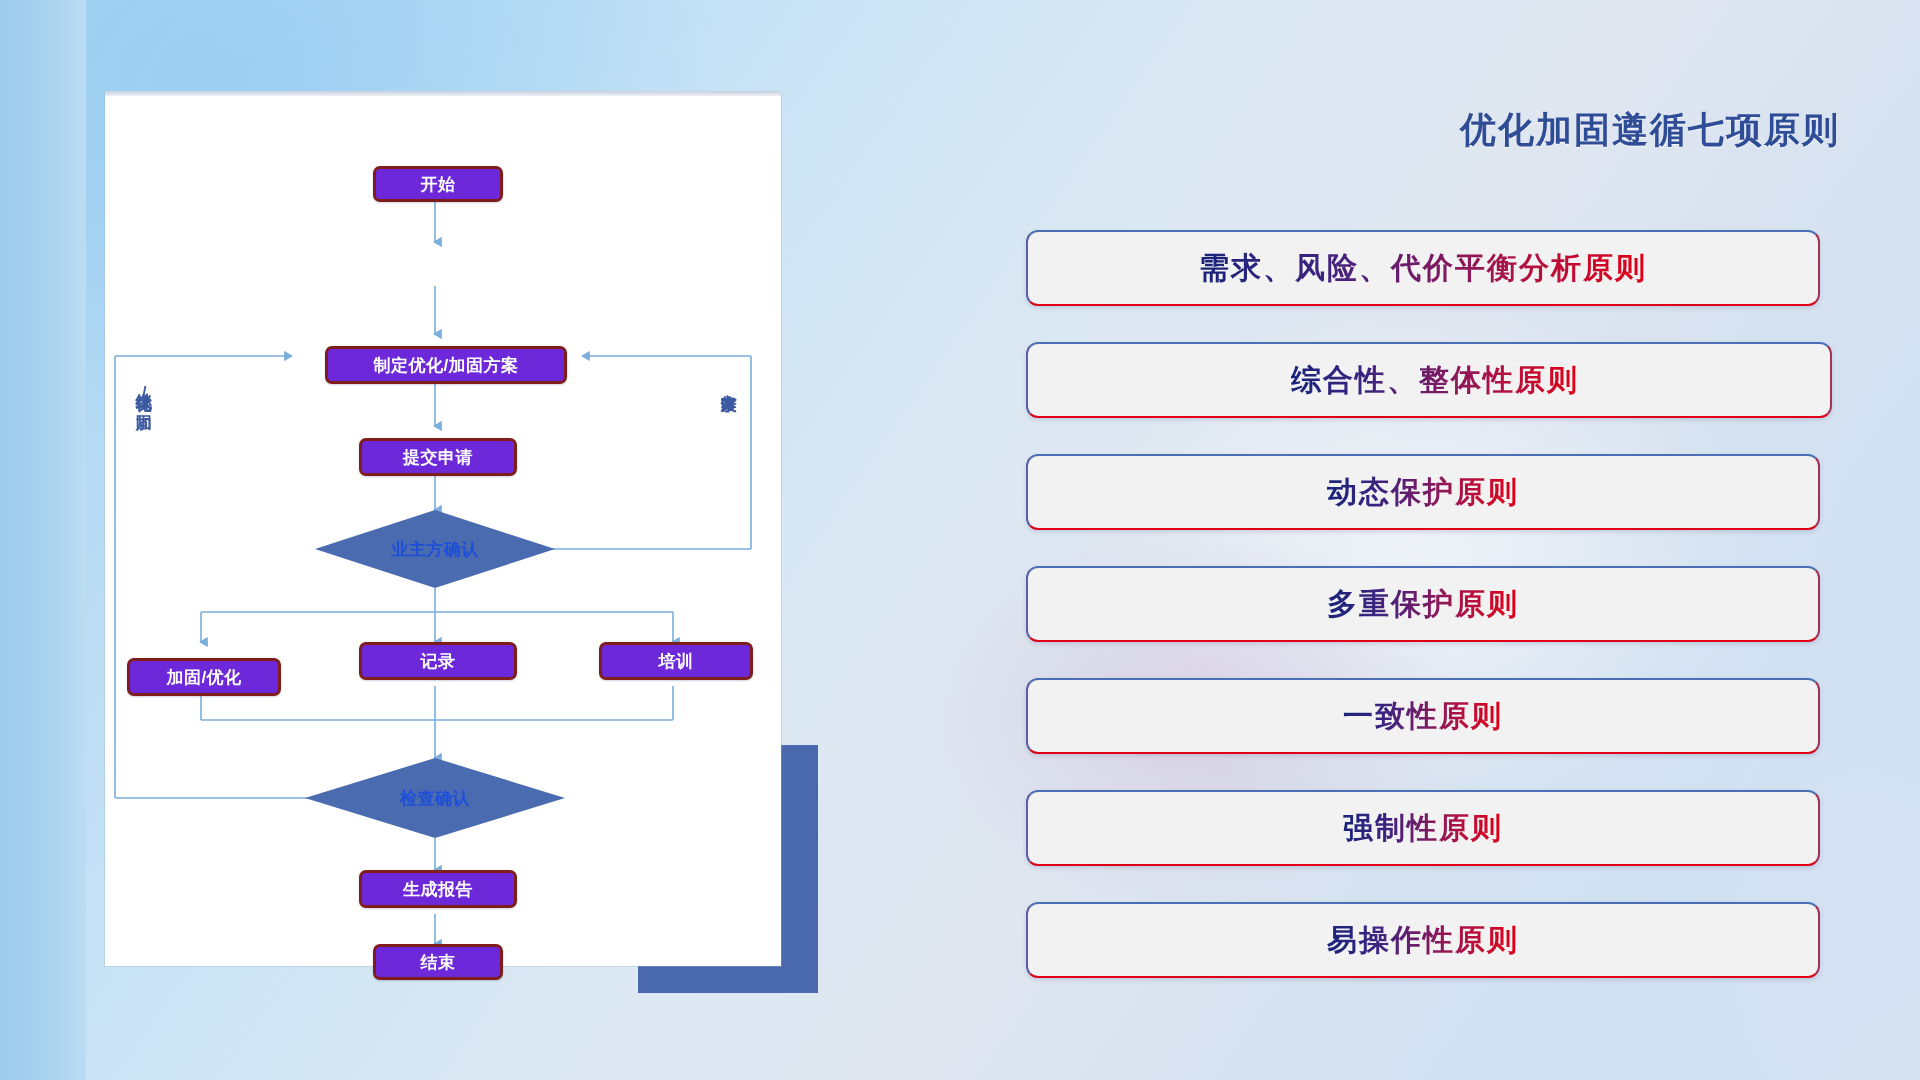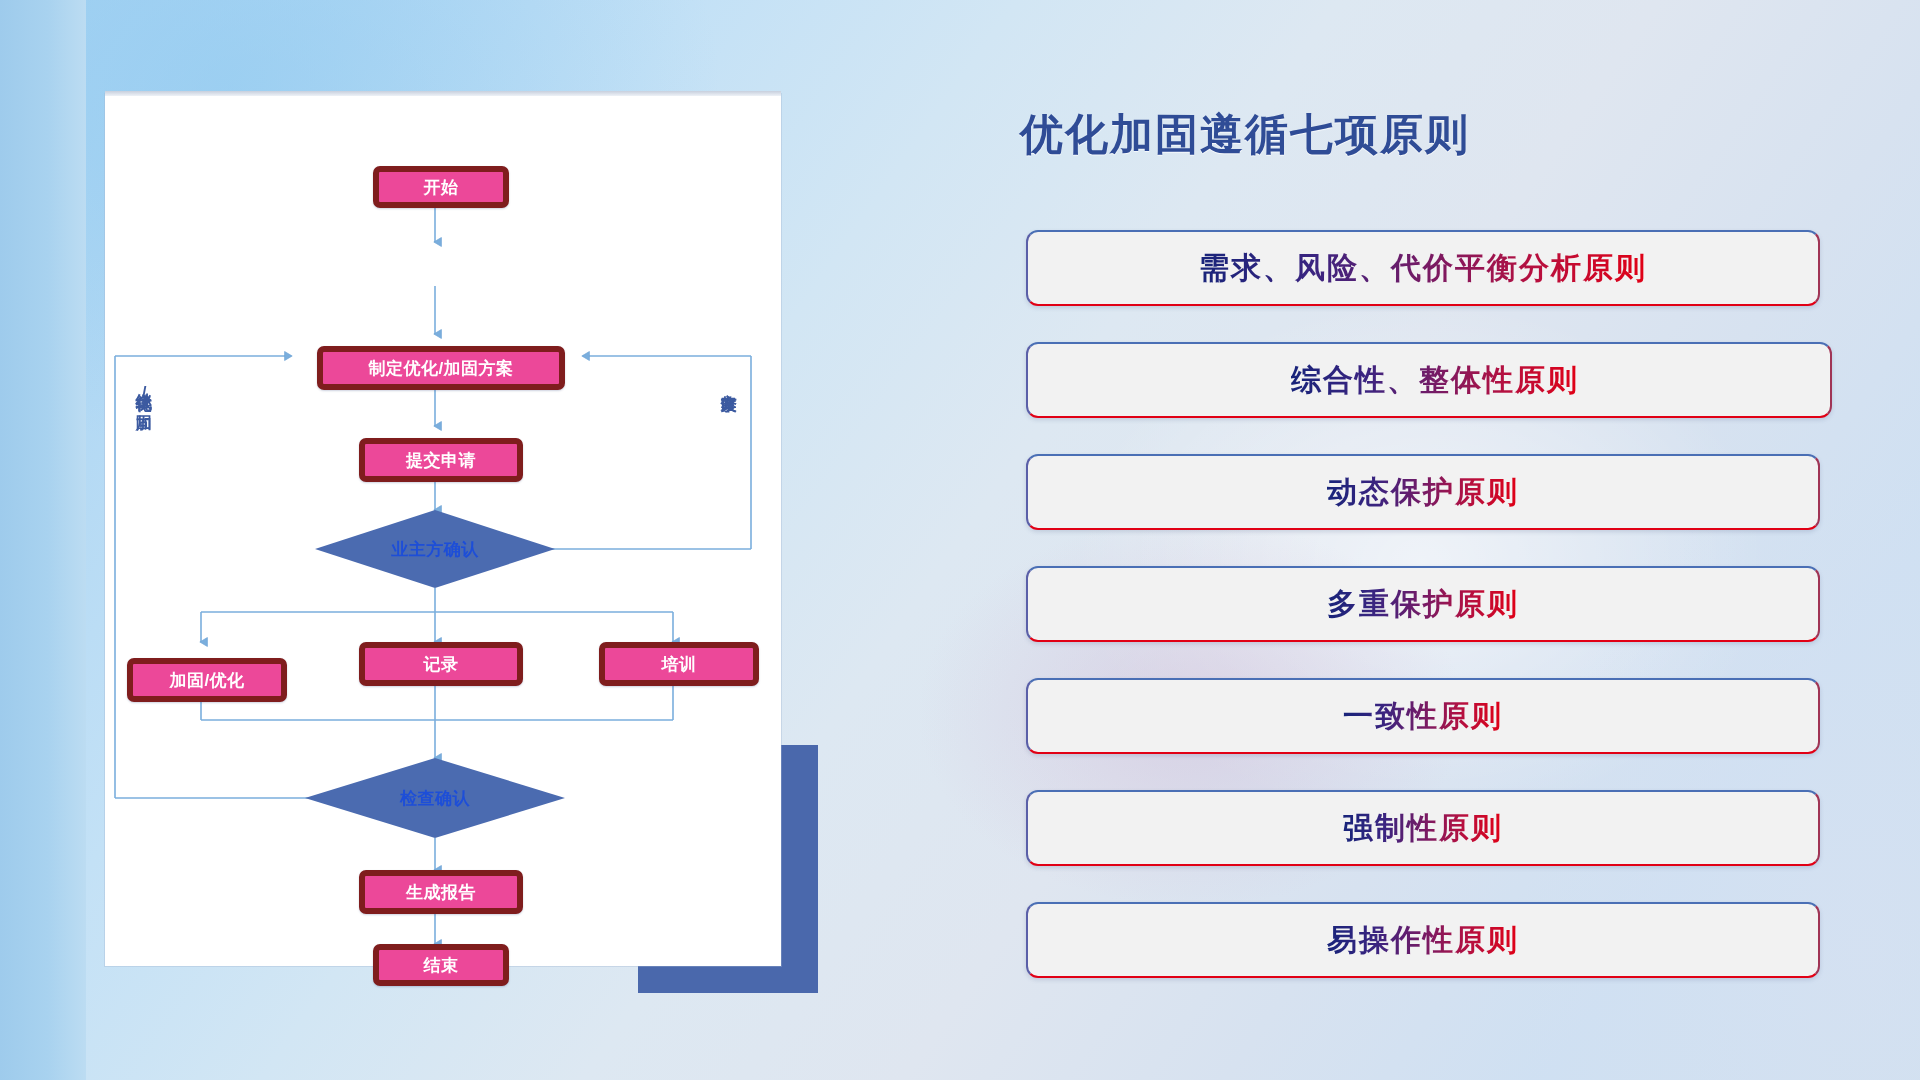--- a/index.html
+++ b/index.html
@@ -30,22 +30,22 @@
   #card{position:absolute;left:105px;top:94px;width:676px;height:872px;
     background:#ffffff;z-index:2;box-shadow:0 0 0 1px rgba(160,180,210,.35);}
   #cardTopEdge{position:absolute;left:105px;top:91px;width:676px;height:5px;
     background:linear-gradient(180deg,#c7cfdd,#eef2f7);z-index:3;}
 
   
   #flow{position:absolute;left:105px;top:94px;width:676px;height:872px;z-index:4;}
   #flow svg{position:absolute;left:0;top:0;}
   .nodebox{
     position:absolute;
-    background:#ec4899;
-    border:6px solid #7f1d1d;
+    background:#6d28d9;
+    border:3px solid #7f1d1d;
     border-radius:7px;
     color:#ffffff;
     font-size:17px;
     font-weight:bold;
     display:flex;align-items:center;justify-content:center;
     letter-spacing:.5px;
     box-shadow:0 1px 2px rgba(60,80,130,.25);
     white-space:nowrap;
   }
   .vlabel{
@@ -61,22 +61,22 @@
   }
   .diamondtxt{
     position:absolute;color:#1d4ed8;font-size:17px;font-weight:bold;
     display:flex;align-items:center;justify-content:center;white-space:nowrap;
     letter-spacing:.5px;
   }
 
   
   #right{position:absolute;left:1020px;top:90px;width:820px;height:920px;z-index:5;}
   #rtitle{
-    position:absolute;left:0;top:16px;width:820px;text-align:left;
-    font-size:43px;font-weight:bold;color:#2f4c96;letter-spacing:2px;
+    position:absolute;left:0;top:16px;width:820px;text-align:right;
+    font-size:36px;font-weight:bold;color:#2f4c96;letter-spacing:2px;
     text-shadow:0 1px 1px rgba(255,255,255,.8);
     white-space:nowrap;
   }
   .pitem{
     position:absolute;left:6px;width:790px;height:72px;
     border-radius:12px;
     background:#f2f2f2;
     display:flex;align-items:center;justify-content:center;
     border-style:solid;border-width:2px;
     border-top-color:#4a6fb5;
@@ -156,21 +156,21 @@
 
     <polygon points="330,416 450,455 330,494 210,455" fill="#4b6bb0"></polygon>
     <polygon points="330,664 460,704 330,744 200,704" fill="#4b6bb0"></polygon>
   </svg>
 
   <div class="nodebox" style="left:268px;top:72px;width:124px;height:30px;">
     <span>开始</span>
   </div>
 
 
-  <div class="nodebox" style="left:212px;top:252px;width:236px;height:32px;">
+  <div class="nodebox" style="left:220px;top:252px;width:236px;height:32px;">
     <span>制定优化/加固方案</span>
   </div>
 
   <div class="nodebox" style="left:254px;top:344px;width:152px;height:32px;">
     <span>提交申请</span>
   </div>
 
   <div class="diamondtxt" style="left:250px;top:440px;width:160px;height:30px;">
     <span>业主方确认</span>
   </div>

